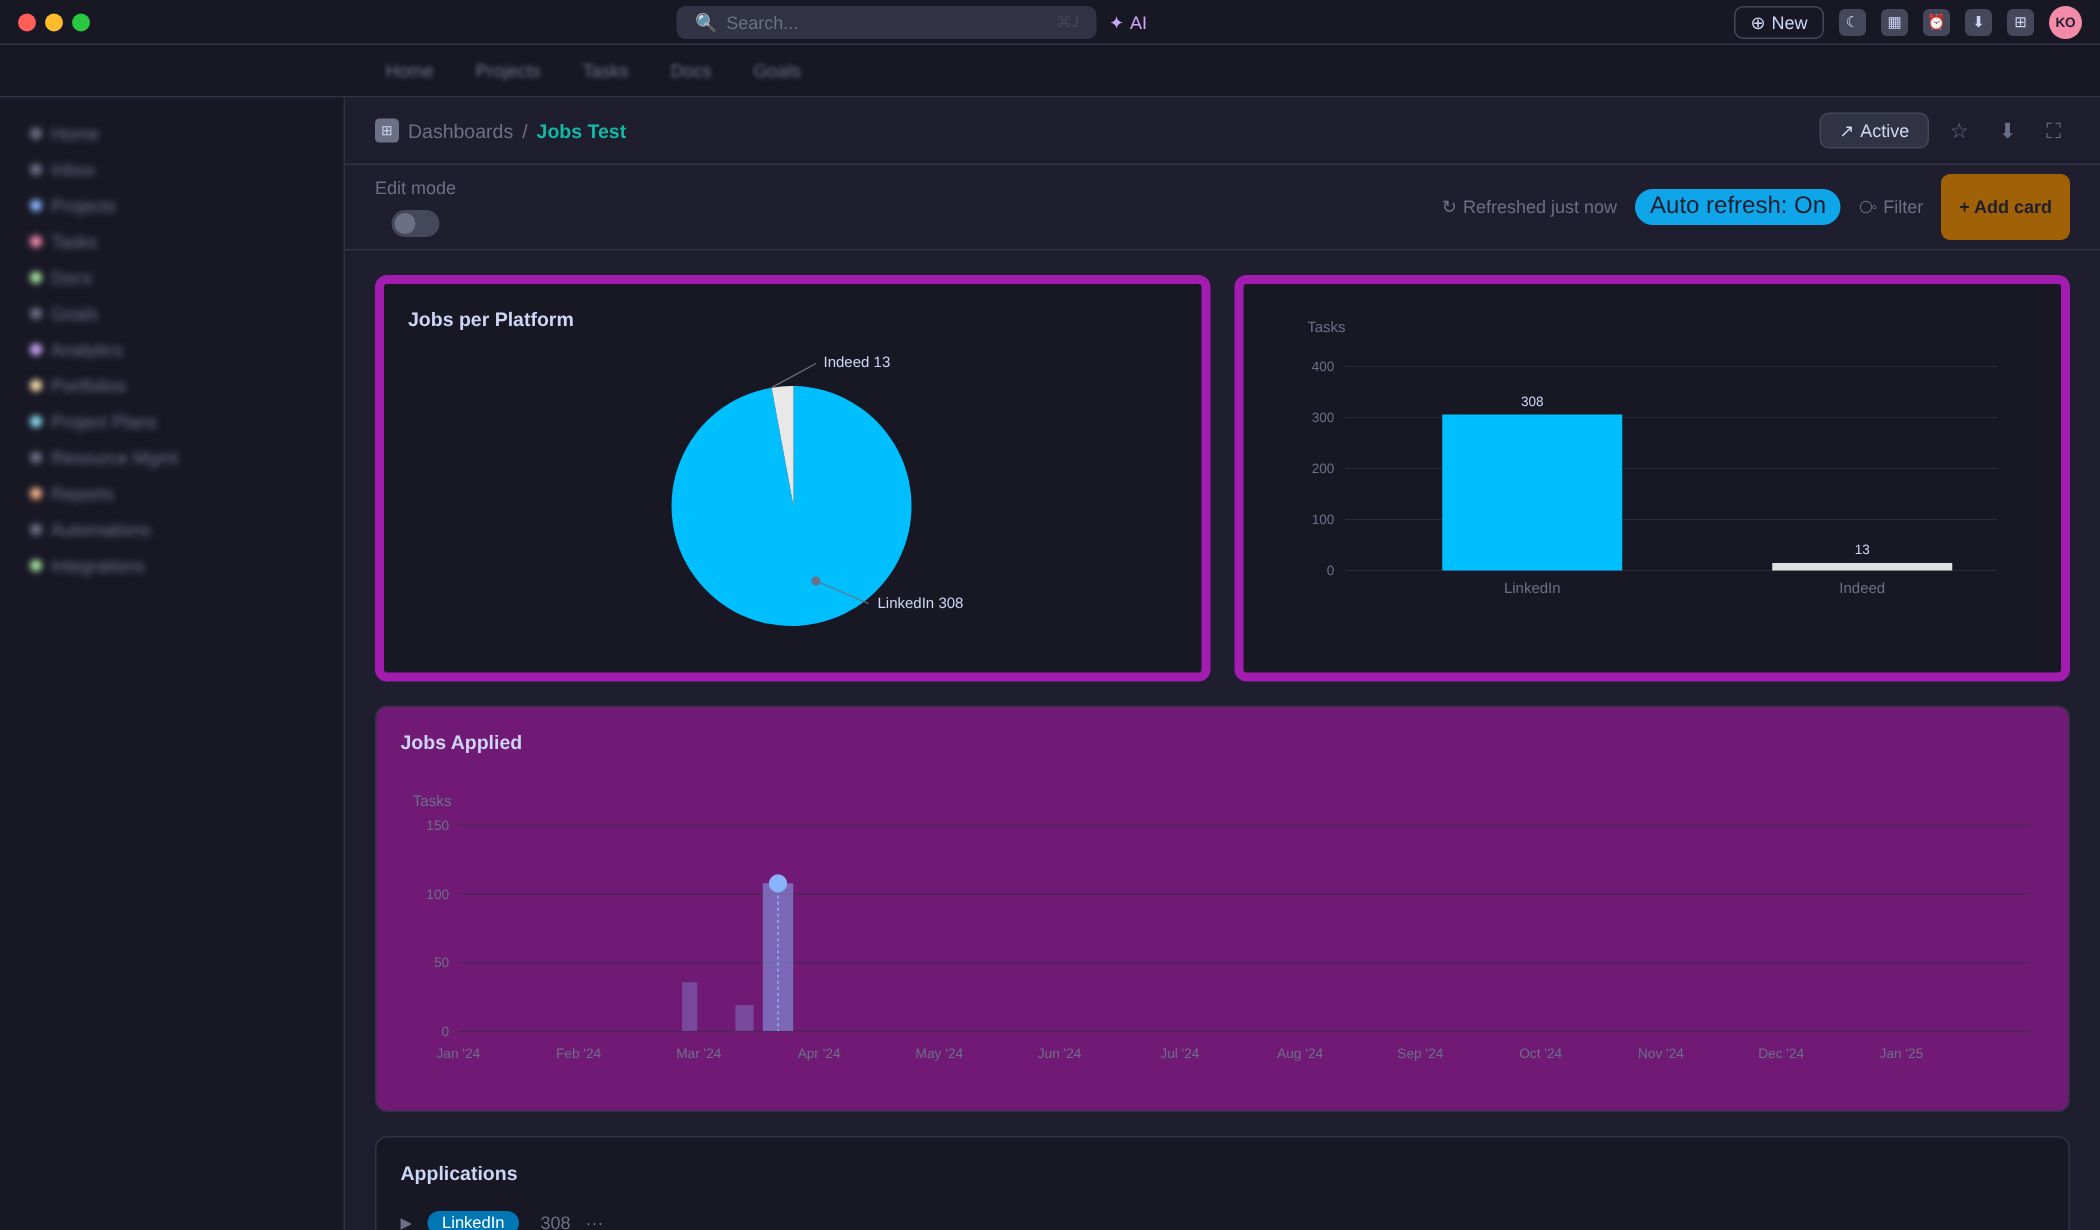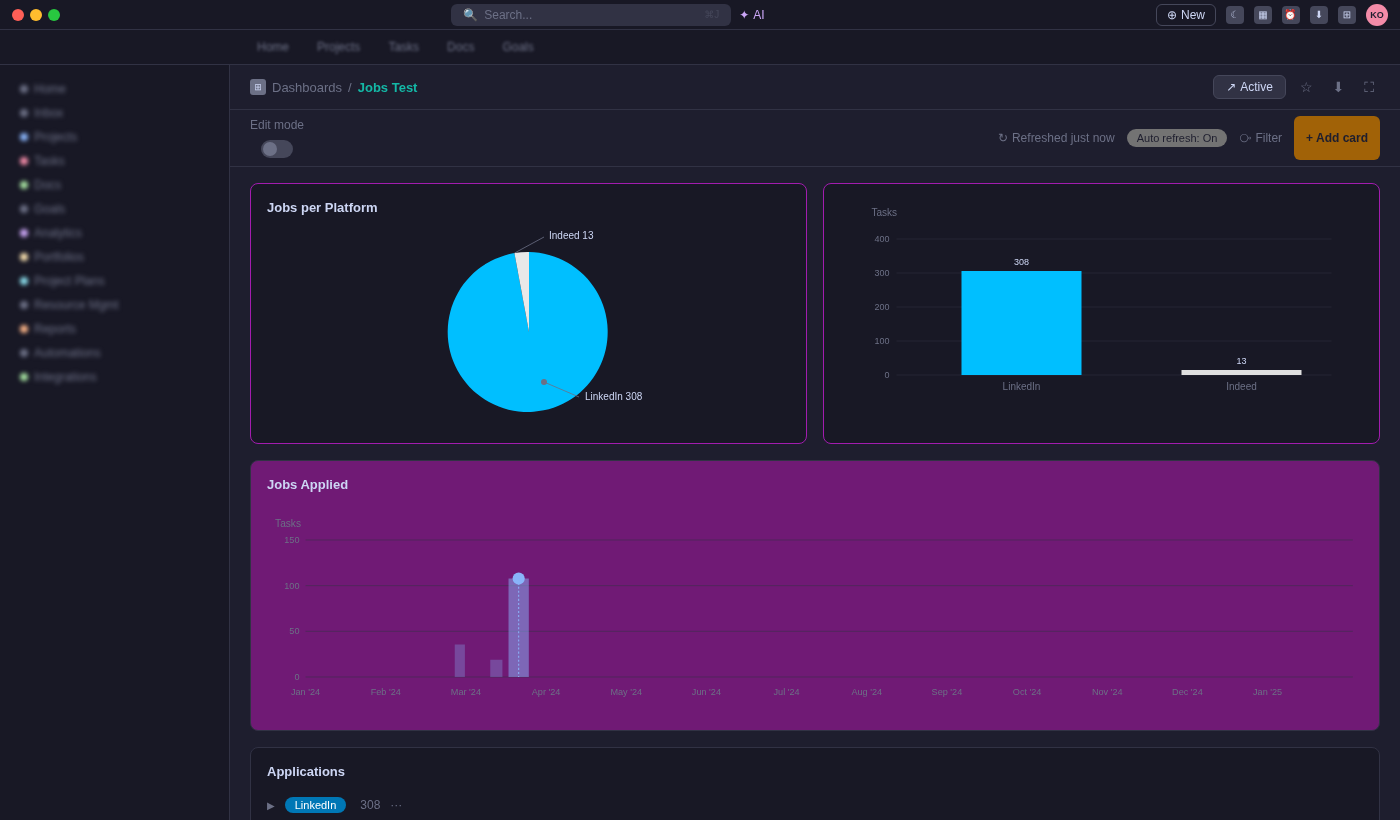--- a/index.html
+++ b/index.html
@@ -257,26 +257,26 @@
       left: 2px;
     }
     .toolbar-right {
       display: flex;
       align-items: center;
       gap: 12px;
       font-size: 12px;
     }
     .refresh-text { color: #6c7086; display: flex; align-items: center; gap: 4px; }
     .auto-refresh-btn {
-      background: #737373;
+      background: #0ea5e9;
       border: none;
       border-radius: 12px;
       color: #1e1e2e;
       padding: 3px 10px;
-      font-size: 11px;
+      font-size: 16px;
       cursor: pointer;
       font-weight: 500;
     }
     .filter-btn {
       background: transparent;
       border: none;
       color: #6c7086;
       cursor: pointer;
       font-size: 12px;
       display: flex;
@@ -304,21 +304,21 @@
       padding: 16px 20px;
     }
     .charts-row {
       display: grid;
       grid-template-columns: 1fr 1fr;
       gap: 16px;
       margin-bottom: 16px;
     }
     .chart-card {
       background: #181825;
-      border: 1px solid #a21caf;
+      border: 6px solid #a21caf;
       border-radius: 8px;
       padding: 16px;
     }
     .chart-title {
       font-size: 13px;
       font-weight: 600;
       color: #cdd6f4;
       margin-bottom: 12px;
     }
 

